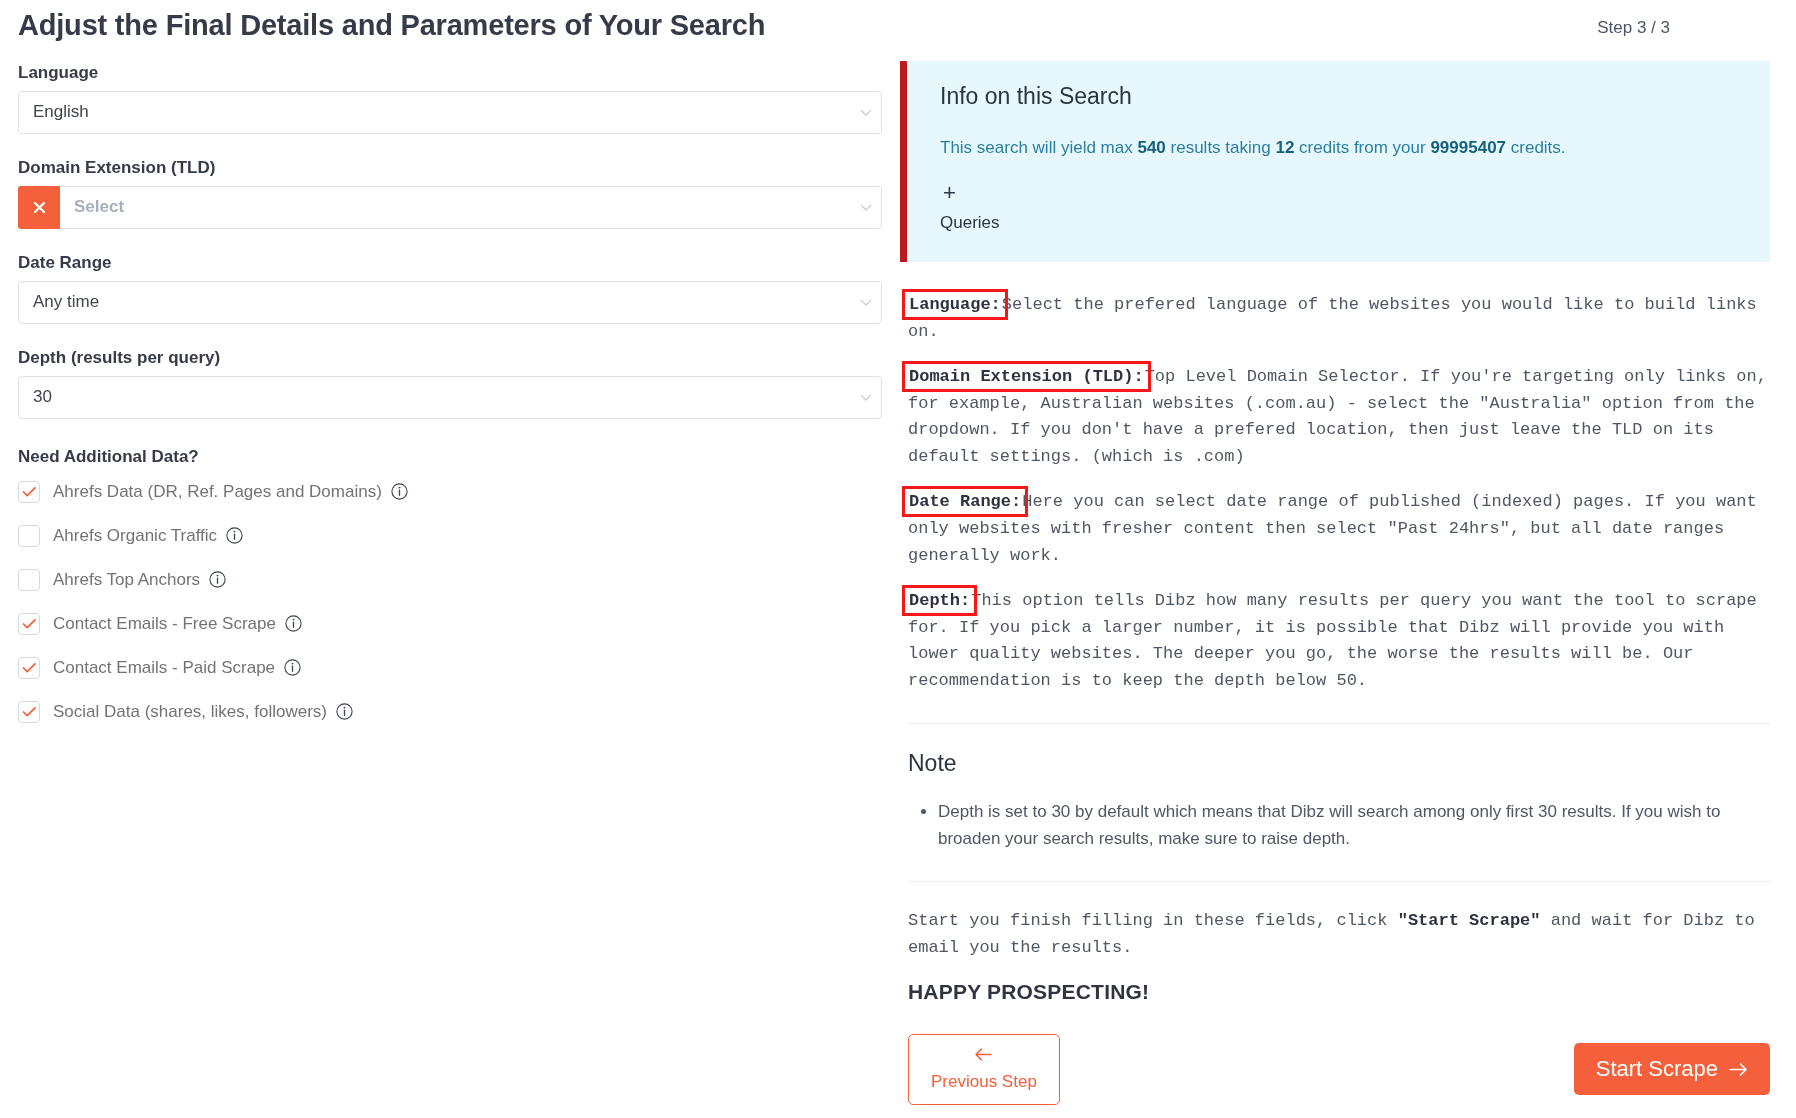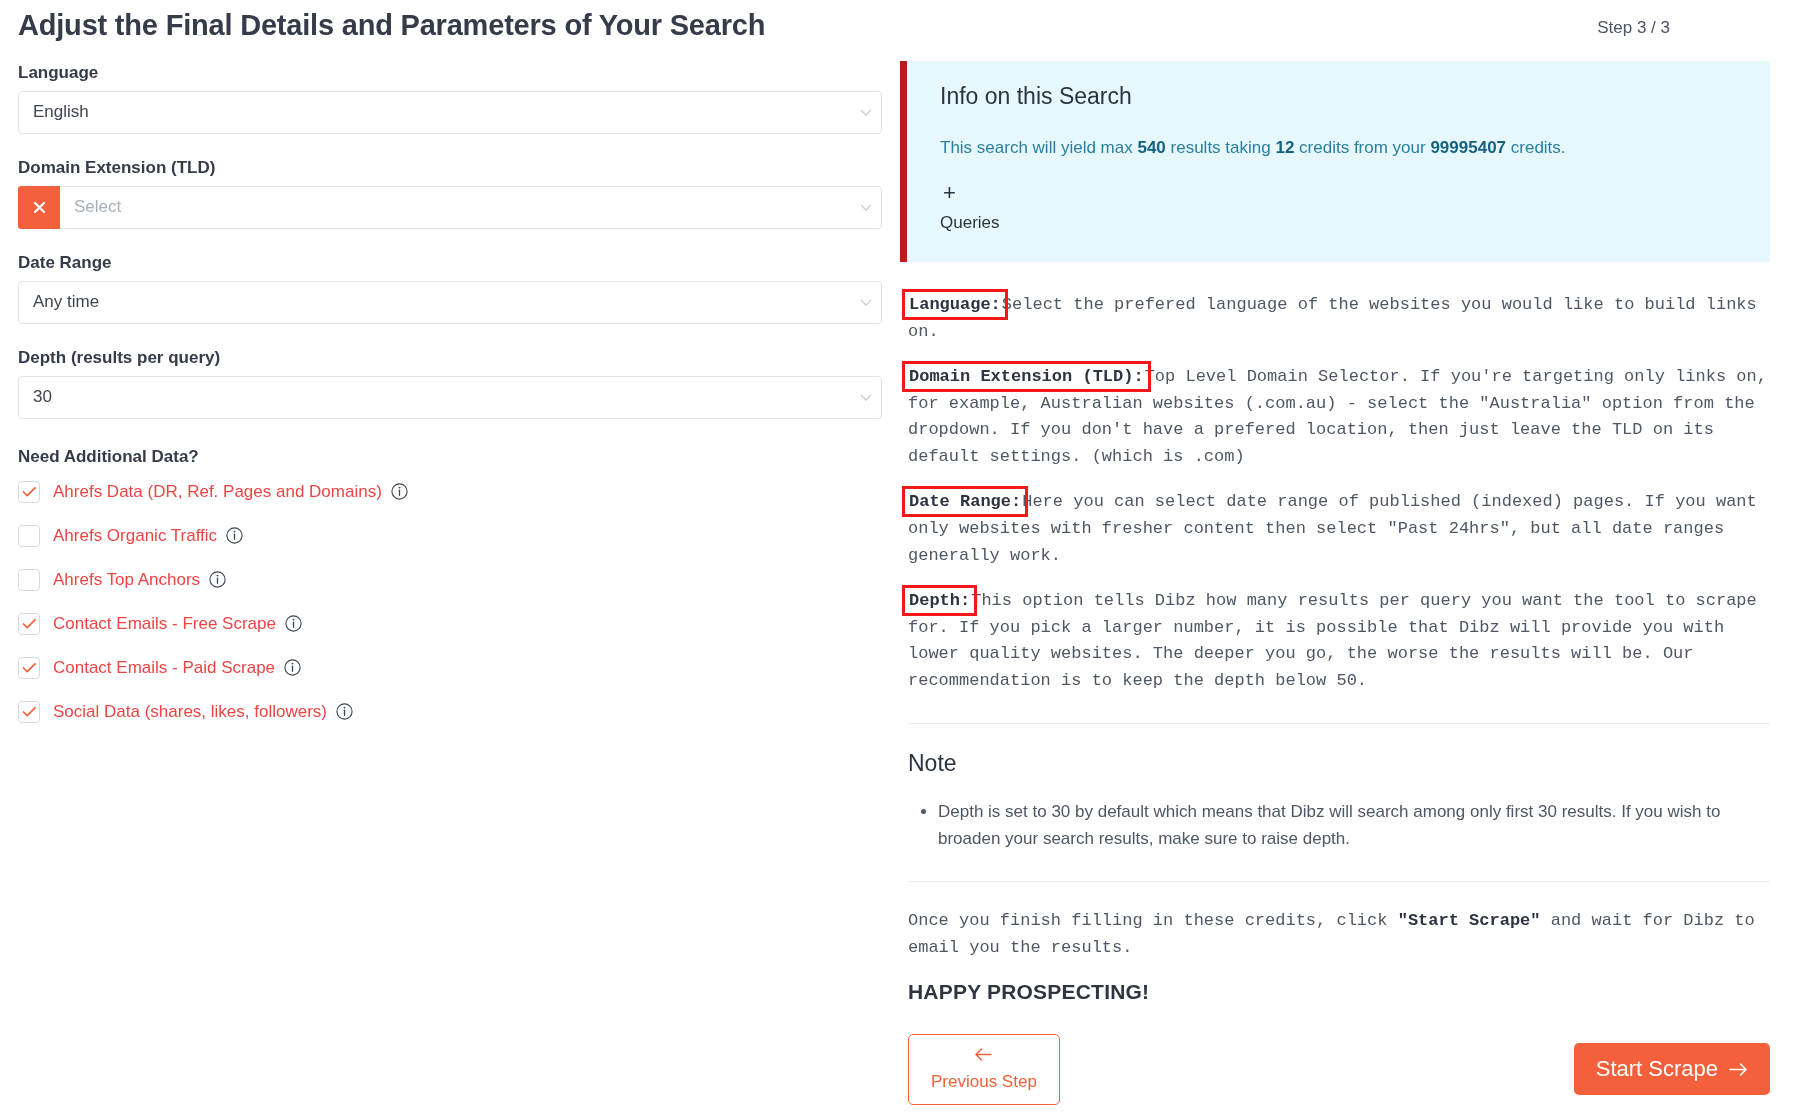--- a/index.html
+++ b/index.html
@@ -77,21 +77,21 @@
     margin-bottom: 2px;
   }
   .select-value {
     flex: 1;
     display: flex;
     align-items: center;
     padding: 0 14px;
     font-size: 17px;
     color: #40454f;
   }
-  .select-value.placeholder { color: #a7afbb; }
+  .select-value.placeholder { color: #a7afbb; font-weight: bold; }
   .chev {
     width: 30px;
     display: flex;
     align-items: center;
     justify-content: center;
     color: #c9cdd4;
   }
   .chev svg { display: block; }
   .clear-btn {
     width: 42px;
@@ -126,21 +126,21 @@
     background: #fff;
     display: flex;
     align-items: center;
     justify-content: center;
     flex: none;
     margin-right: 13px;
   }
   .check-box svg { display: block; }
   .check-label {
     font-size: 17px;
-    color: #ef4444;
+    color: #737373;
     margin-right: 9px;
     white-space: nowrap;
   }
   .info-icon {
     width: 17px; height: 17px;
     flex: none;
     color: #3d4452;
   }
   .info-icon svg { display: block; }
 
@@ -437,21 +437,21 @@
         <hr class="divider">
 
         <div class="note-title">Note</div>
         <ul class="note-list" id="note-list">
             <li>Depth is set to 30 by default which means that Dibz will search among only first 30 results. If you wish to broaden your search results, make sure to raise depth.</li>
           </ul>
 
         <hr class="divider">
 
         <p class="closing">
-          <span>Once you finish filling in these credits, click </span><b>"Start Scrape"</b><span> and wait for Dibz to email you the results.</span>
+          <span>Start you finish filling in these fields, click </span><b>"Start Scrape"</b><span> and wait for Dibz to email you the results.</span>
         </p>
 
         <div class="happy">HAPPY PROSPECTING!</div>
 
         <div class="footer">
           <button class="btn-prev">
             <span class="arrow">
               <svg width="19" height="15" viewBox="0 0 19 15">
                   <path d="M17 7.5 H2 M7.5 2 L2 7.5 L7.5 13" fill="none" stroke="currentColor" stroke-width="1.5" stroke-linecap="round" stroke-linejoin="round"></path>
                 </svg>

